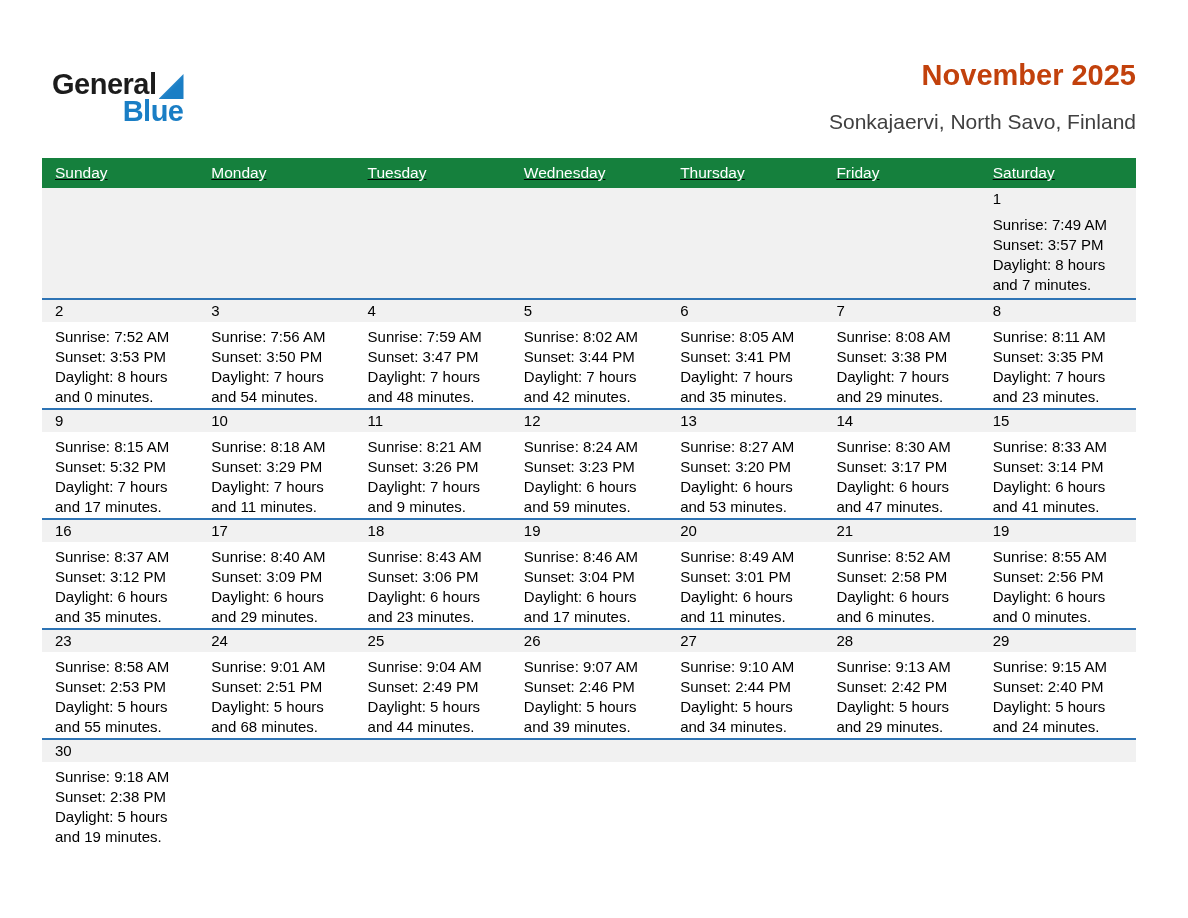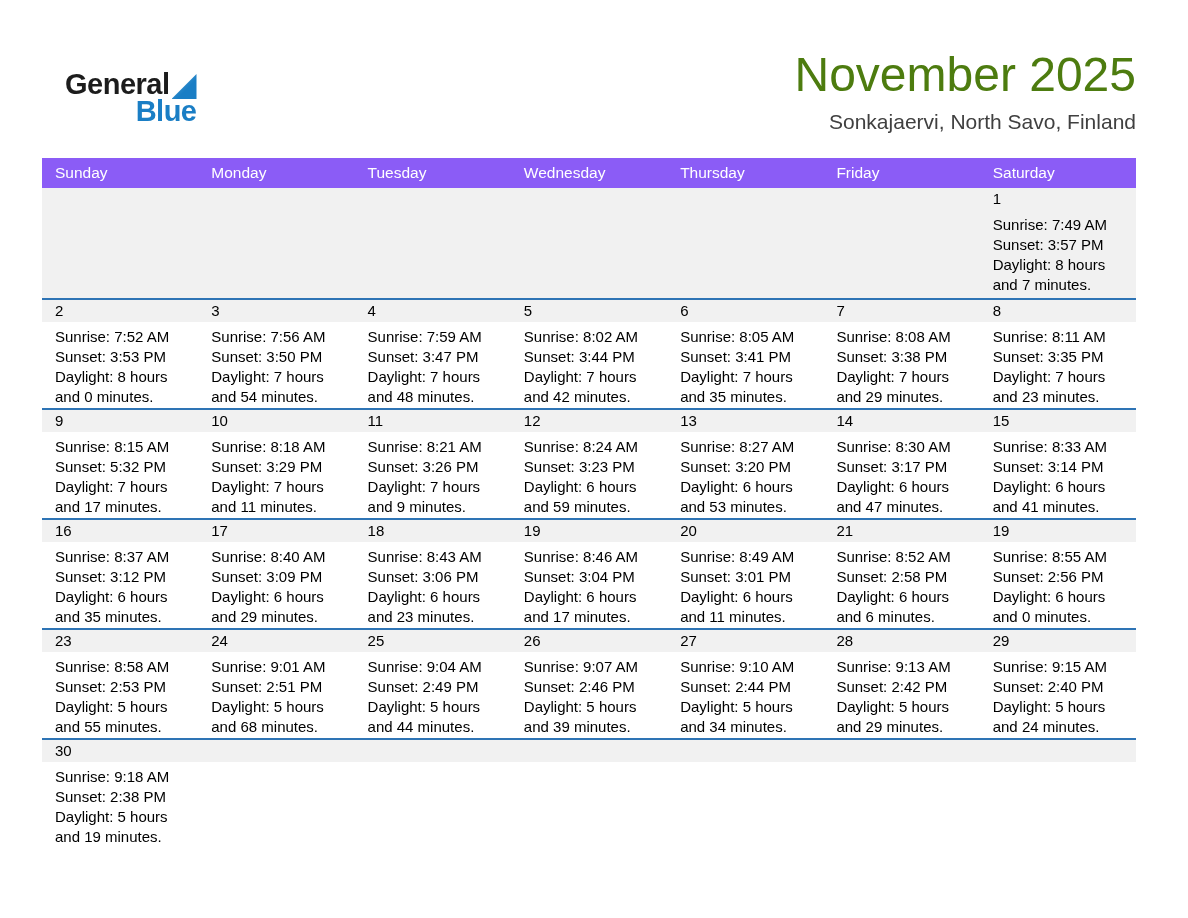--- a/index.html
+++ b/index.html
@@ -37,21 +37,20 @@
   .logo-top {
     display: flex;
     align-items: flex-end;
   }
   .logo-general {
     font-size: 29px;
     font-weight: 600;
     color: #1c1c1c;
     letter-spacing: -0.5px;
     line-height: 1;
-    margin-left: 13px;
   }
   .logo-triangle {
     width: 25px;
     height: 25px;
     margin-left: 2px;
     background: linear-gradient(135deg, #5aa7db 0%, #1a7ec5 60%);
     clip-path: polygon(100% 0, 100% 100%, 0 100%);
   }
   .logo-blue {
     font-size: 29px;
@@ -59,38 +58,39 @@
     color: #1a7ec5;
     letter-spacing: -0.5px;
     line-height: 1;
     margin-top: -2px;
   }
 
   .titles {
     text-align: right;
   }
   .month-title {
-    font-size: 48px;
-    font-weight: 400;
+    font-size: 29px;
+    font-weight: 700;
     line-height: 46px;
-    color: #4d7c0f;
+    color: #c2410c;
   }
   .location-subtitle {
     font-size: 21px;
     font-weight: 400;
     margin-top: 12px;
     color: #404040;
   }
 
   
   .weekday-row {
     display: flex;
     height: 30px;
-    background: #8b5cf6;
+    background: #15803d;
     align-items: center;
+    text-decoration: underline;
   }
   .weekday-cell {
     flex: 1 1 0;
     color: #ffffff;
     font-size: 15.5px;
     font-weight: 400;
     padding-left: 13px;
     white-space: nowrap;
     overflow: hidden;
   }

